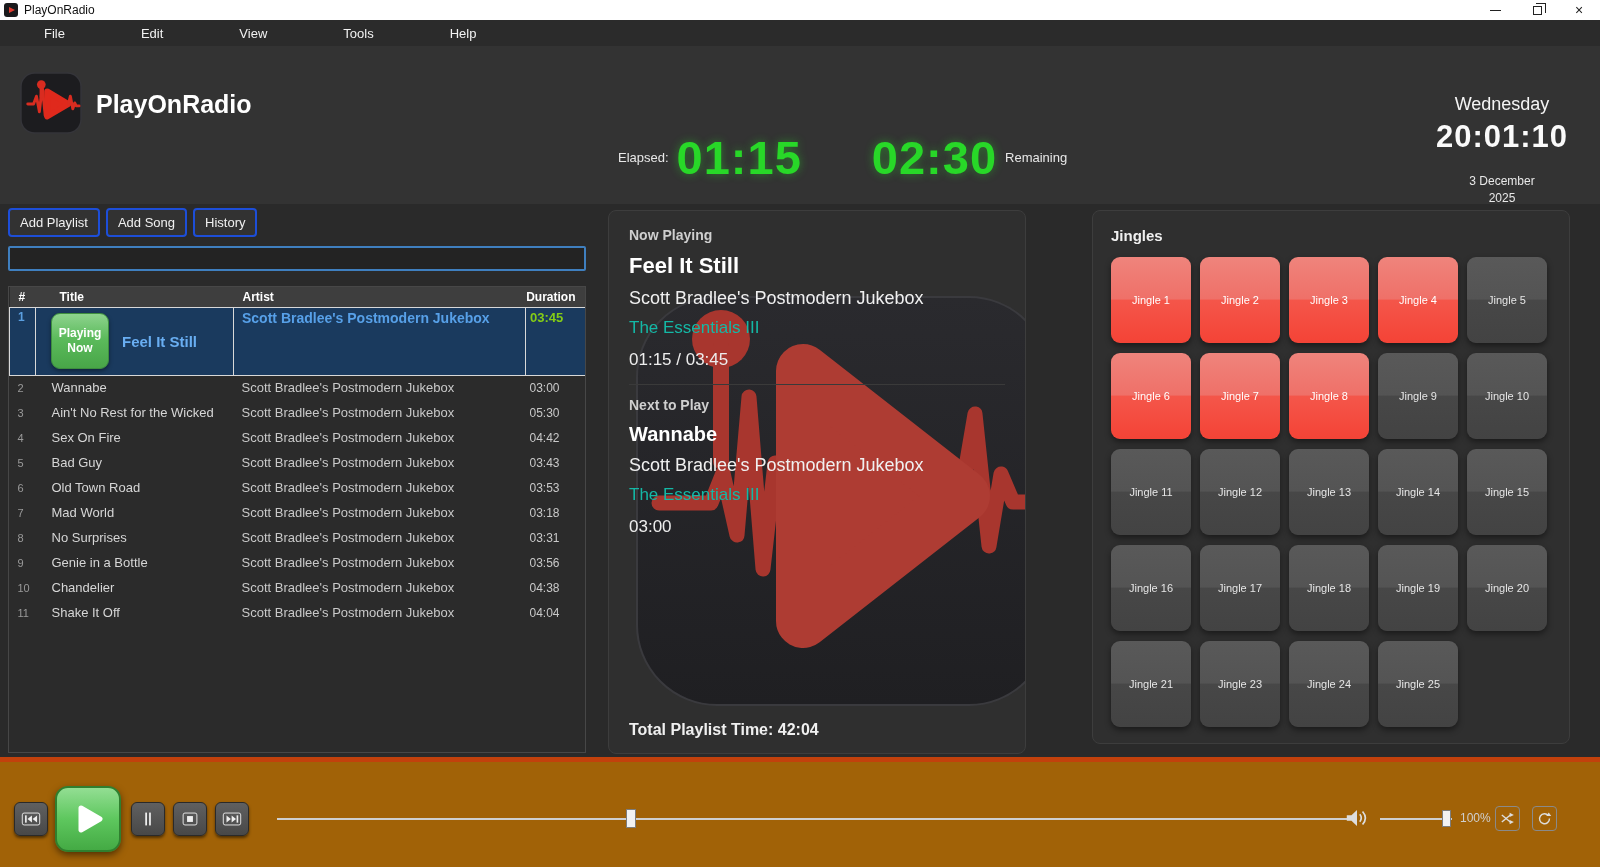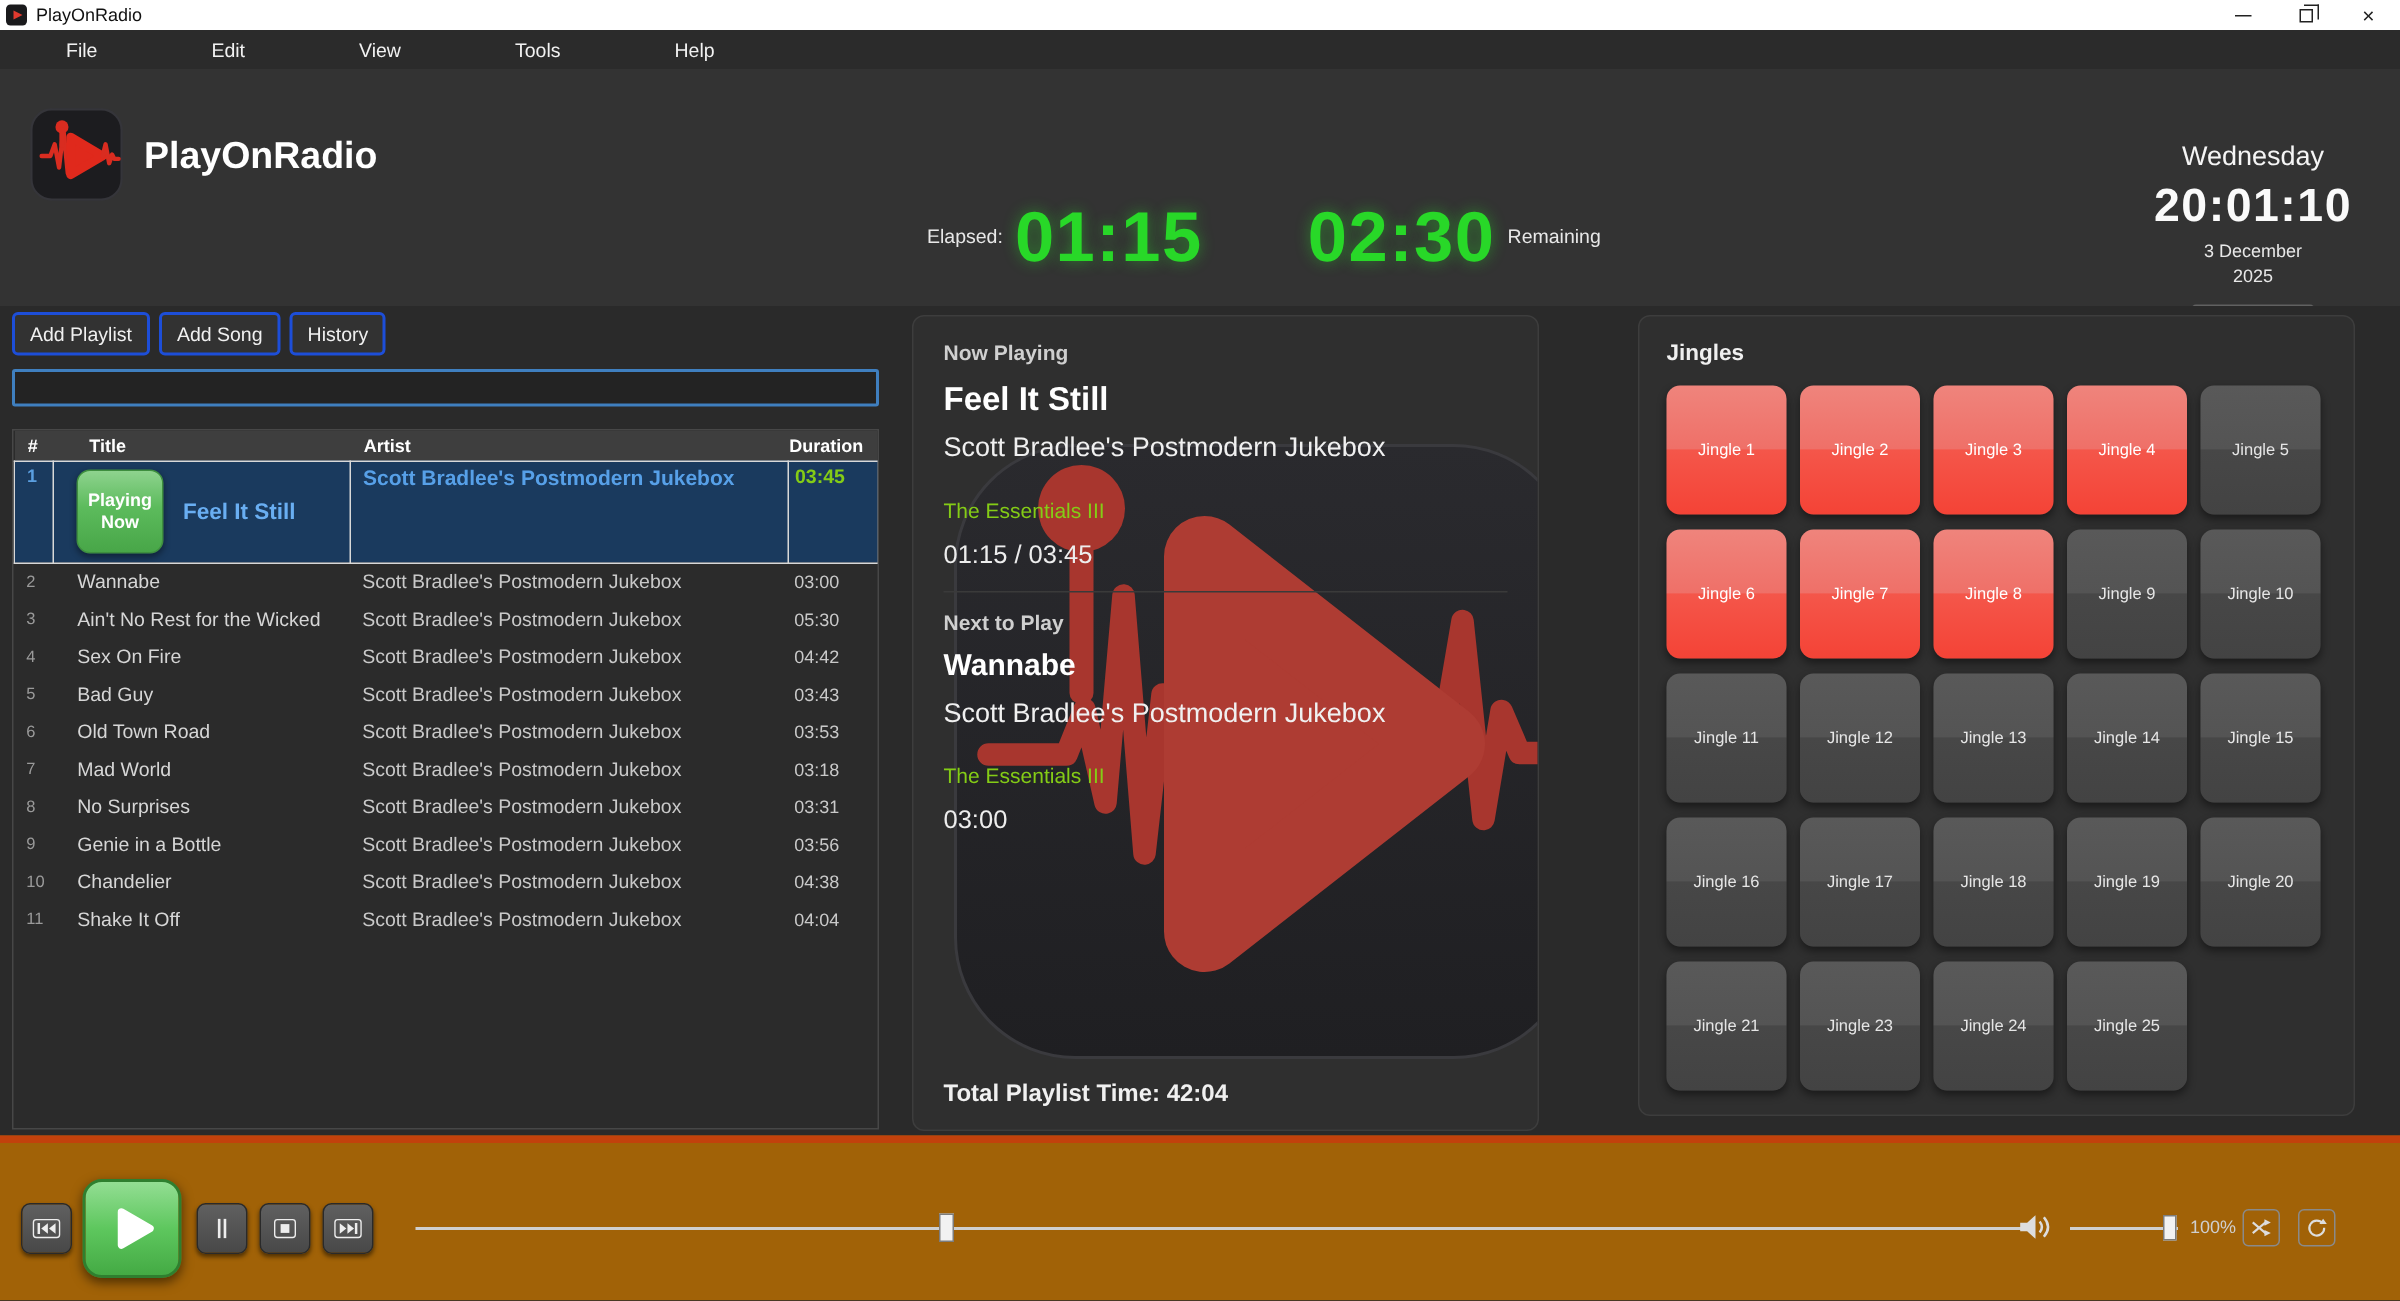--- a/index.html
+++ b/index.html
@@ -25,21 +25,21 @@
   .header { height:158px; background:#333333; position:relative; }
   .logo { position:absolute; left:20px; top:26px; width:62px; height:62px; }
   .brand { position:absolute; left:96px; top:44px; font-size:25px; font-weight:bold; color:#fff; }
   .clockband { position:absolute; left:618px; top:88px; display:flex; align-items:center; }
   .clk-label { font-size:13px; color:#e8e8e8; }
   .clk-green { font-size:47px; font-weight:bold; color:#28d828; letter-spacing:1px; line-height:1; margin:0 8px; text-shadow:0 0 10px rgba(40,220,40,.45); }
   .gap60 { width:54px; }
   .rightclock { position:absolute; right:28px; top:48px; width:140px; text-align:center; }
   .weekday { font-size:18px; color:#f5f5f5; }
   .bigclock { font-size:31px; font-weight:bold; color:#fafafa; margin-top:4px; letter-spacing:1px; }
-  .dateline { font-size:12px; color:#e8e8e8; margin-top:4px; line-height:1.4; }
+  .dateline { font-size:12px; color:#e8e8e8; margin-top:18px; line-height:1.4; }
   .auto-btn { margin-top:10px; display:inline-block; background:#616161; color:#fff; font-size:12px; font-weight:bold; border:none; border-radius:3px; padding:6px 14px; cursor:pointer; }
 
   
   .main { position:absolute; top:204px; left:0; right:0; bottom:110px; background:#2a2a2a; }
 
   
   .left-panel { position:absolute; left:8px; top:4px; width:578px; bottom:4px; }
   .pl-toolbar { display:flex; gap:6px; }
   .tool-btn { background:#323232; border:2px solid #1d4ed8; color:#f0f0f0; font-size:13px; border-radius:4px; padding:5px 10px; cursor:pointer; }
   .search-box { margin-top:9px; width:100%; height:25px; background:#232323; border:2px solid #3f7fbf; border-radius:2px; color:#eee; font-size:13px; padding:0 8px; outline:none; }
@@ -61,21 +61,21 @@
   .badge { width:58px; min-height:56px; margin:2px 0 2px -1px; background:linear-gradient(180deg,#8ed38e 0%,#5cbb5c 45%,#48a648 100%); border:1px solid #3e8e3e; border-radius:9px; color:#fff; font-size:12px; font-weight:bold; text-align:center; display:flex; align-items:center; justify-content:center; padding:4px; line-height:1.25; box-shadow:0 2px 4px rgba(0,0,0,.4); }
   .playing-title { margin-left:13px; color:#69aef2; font-weight:bold; font-size:15px; }
 
   
   .mid-panel { position:absolute; left:608px; top:6px; width:418px; height:544px; background:#2f2f2f; border:1px solid #3d3d3d; border-radius:8px; overflow:hidden; }
   .watermark { position:absolute; left:22px; top:80px; z-index:0; }
   .mid-content { position:relative; z-index:1; padding:16px 20px; }
   .sec-label { font-size:14px; font-weight:bold; color:#cfcfcf; }
   .song-title { font-size:22px; font-weight:bold; color:#fff; margin-top:10px; }
   .song-artist { font-size:18px; color:#f0f0f0; margin-top:9px; }
-  .song-album { font-size:14px; color:#84cc16; margin-top:23px; }
+  .song-album { font-size:17px; color:#14b8a6; margin-top:9px; }
   .song-time { font-size:17px; color:#ededed; margin-top:12px; }
   .mid-divider { height:1px; background:#3a3a3a; margin:14px 0 12px 0; }
   .next-song { font-size:20px; font-weight:bold; color:#fff; margin-top:10px; }
   .total-time { position:absolute; left:20px; bottom:14px; z-index:1; font-size:16px; font-weight:bold; color:#f0f0f0; }
 
   
   .right-panel { position:absolute; left:1092px; top:6px; width:478px; height:534px; background:#2f2f2f; border:1px solid #3d3d3d; border-radius:8px; padding:16px 18px; }
   .jingles-title { font-size:15px; font-weight:bold; color:#f0f0f0; }
   .jingle-grid { display:grid; grid-template-columns:repeat(5,80px); gap:10px 9px; margin-top:13px; }
   .jingle { height:86px; border-radius:9px; display:flex; align-items:center; justify-content:center; font-size:11px; color:#e6e6e6; cursor:pointer; background:linear-gradient(180deg,#595959 0%,#545454 49%,#474747 50%,#434343 100%); box-shadow:0 3px 6px rgba(0,0,0,.45); }

